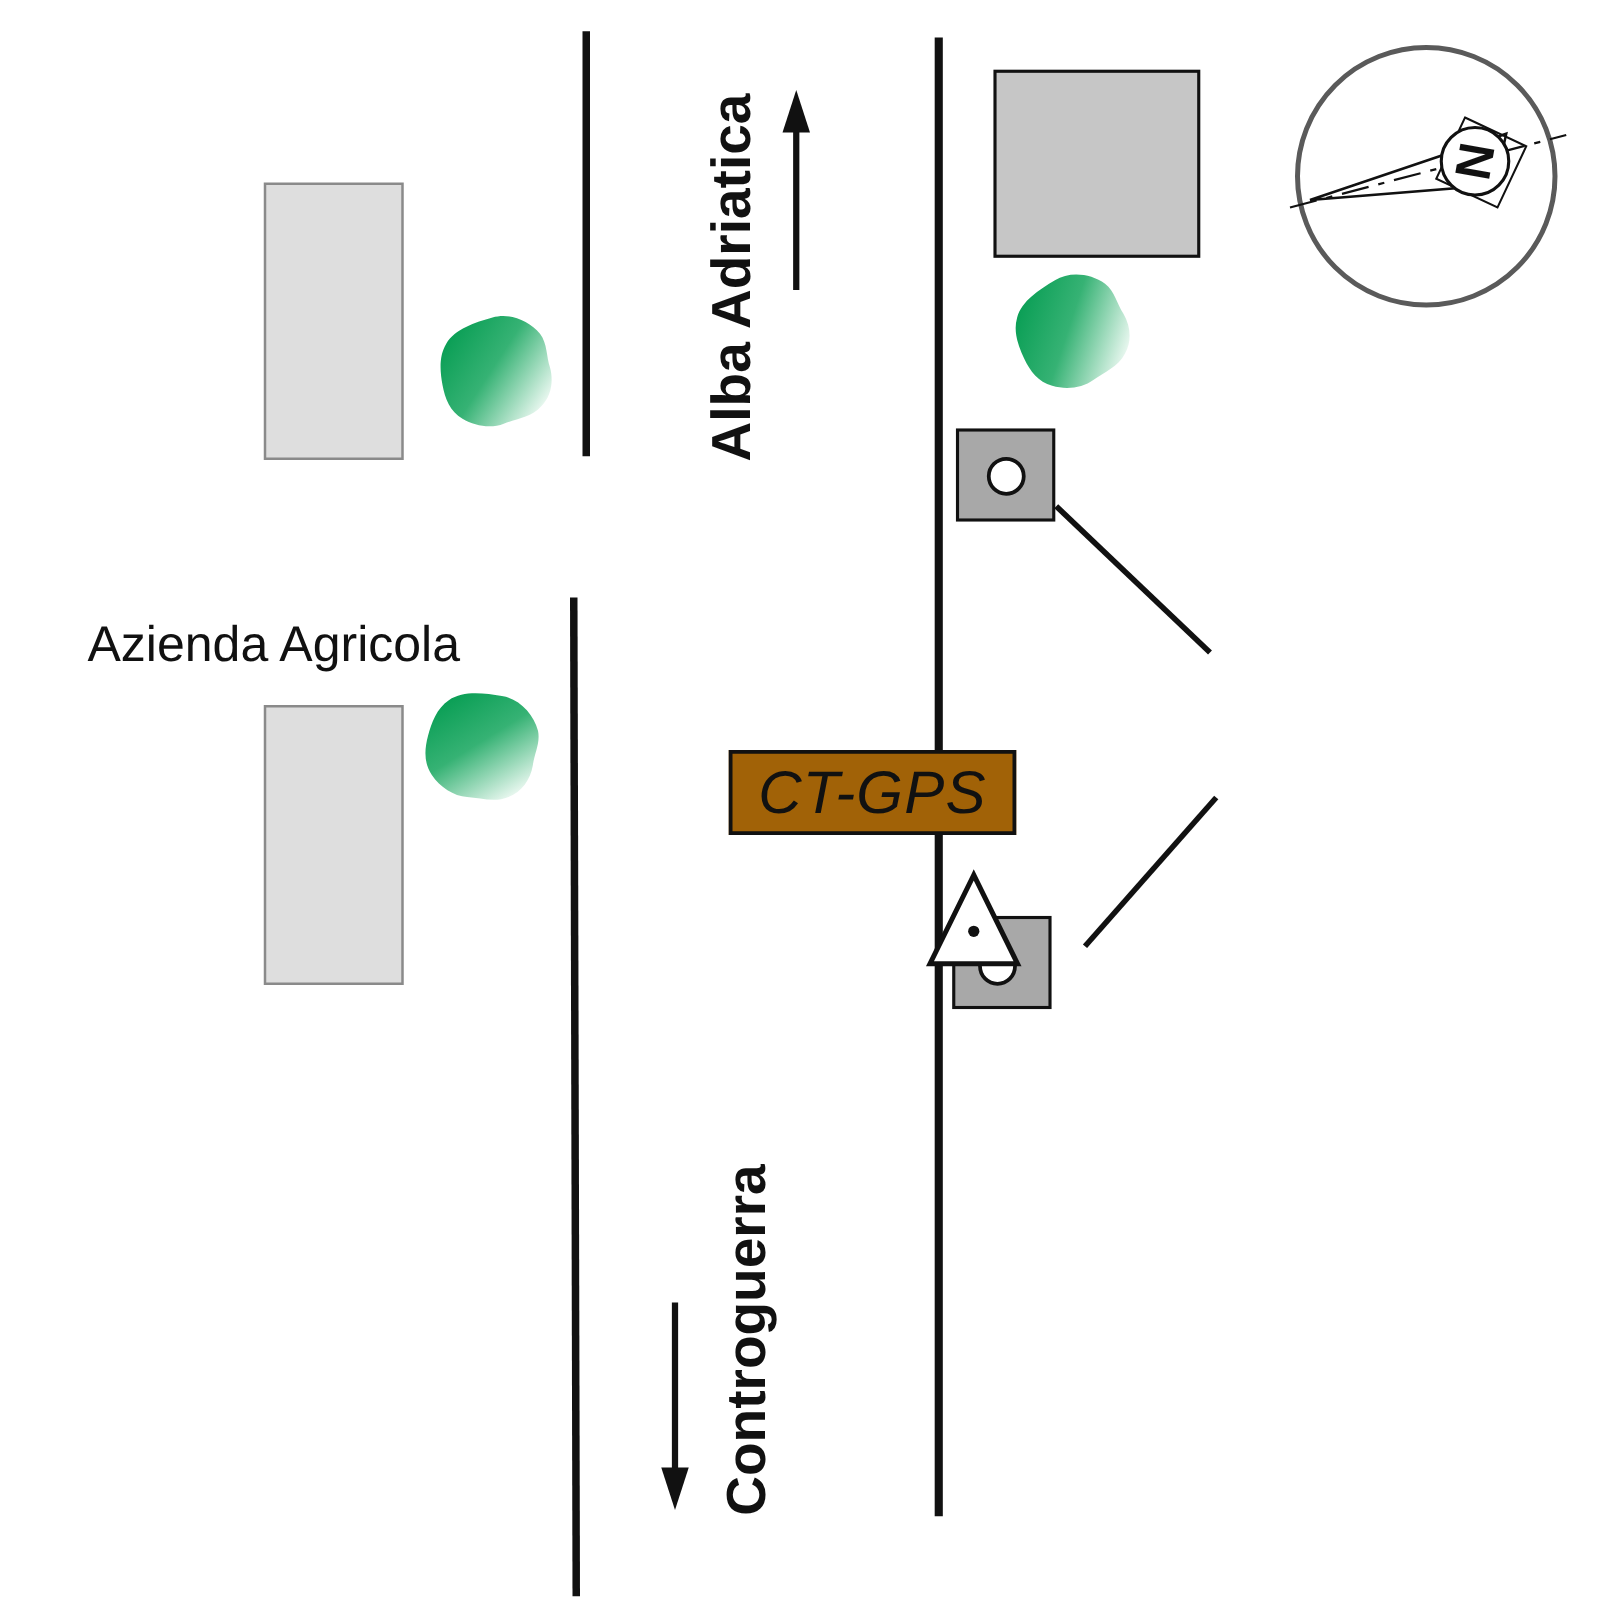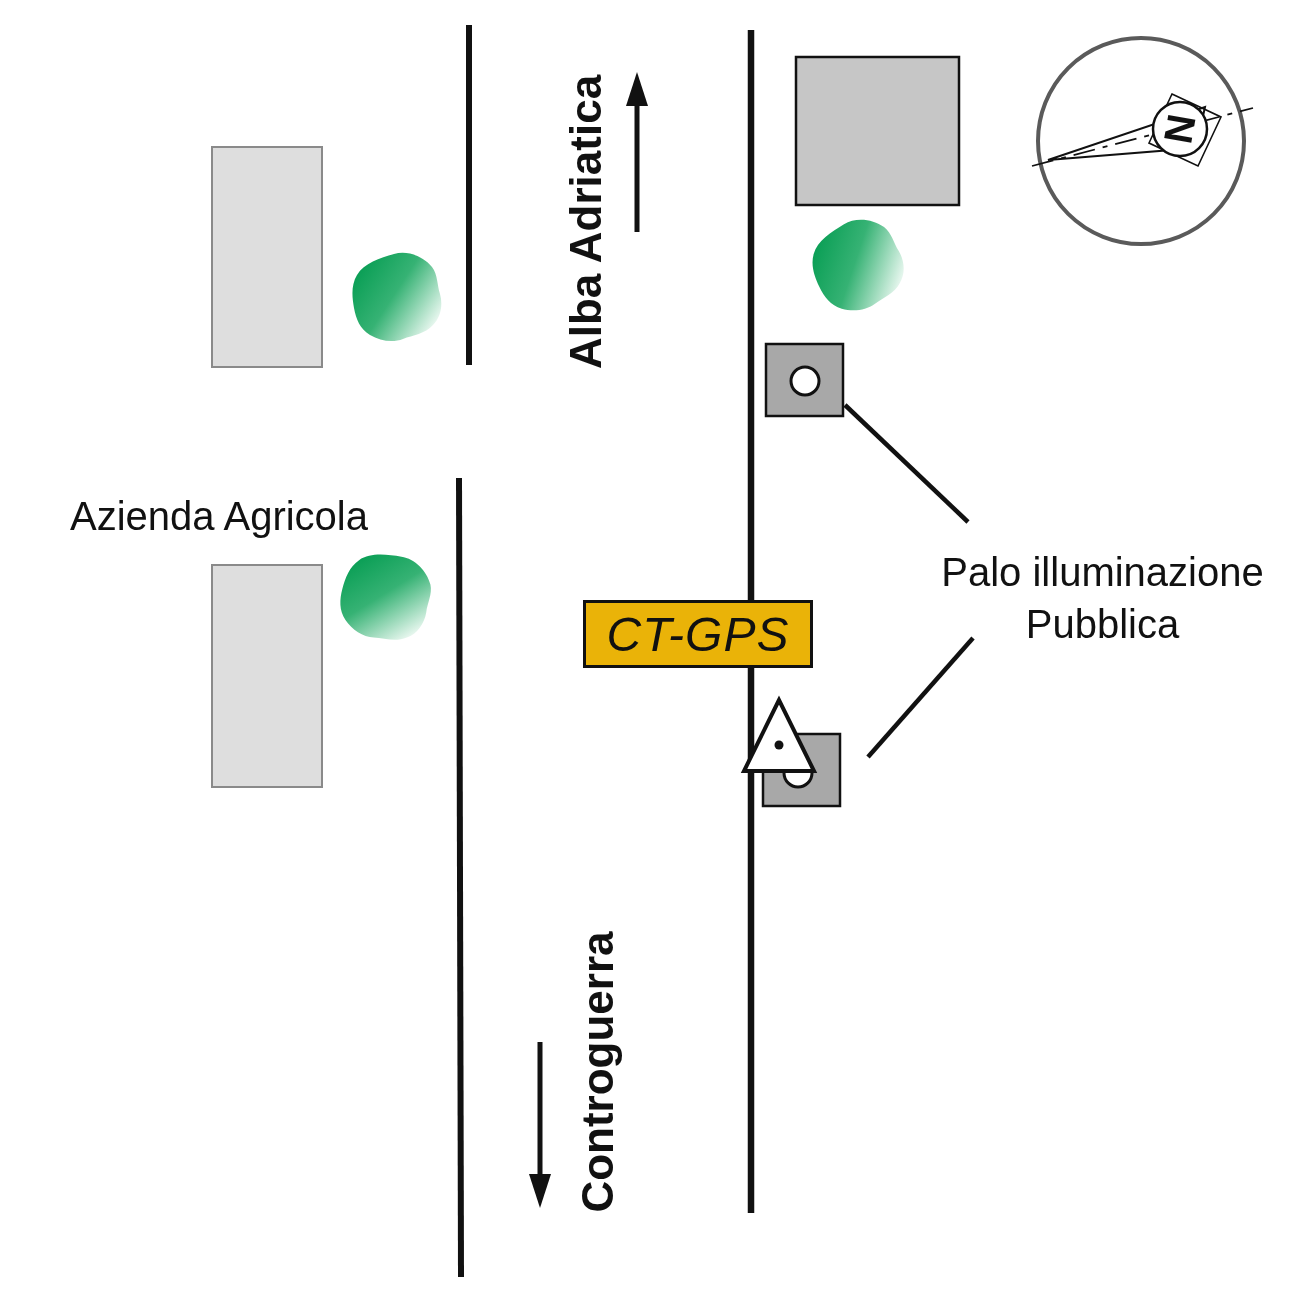--- a/index.html
+++ b/index.html
@@ -11,21 +11,21 @@
   #shapes { position:absolute; left:0; top:0; z-index:1; }
   .label { position:absolute; z-index:2; white-space:nowrap; }
   .plain-label { font-size:40px; font-weight:400; }
   .vlabel {
     position:absolute; z-index:2; white-space:nowrap;
     transform:translate(-50%,-50%) rotate(-90deg);
     font-size:44px; font-weight:700;
   }
   .ctgps-box {
     position:absolute; z-index:3; left:583px; top:600px; width:224px; height:62px;
-    background:#eab308; border:3px solid #111;
+    background:#a16207; border:3px solid #111;
     display:flex; align-items:center; justify-content:center;
     font-size:48px; font-style:italic; font-weight:400; letter-spacing:1px;
   }
   .palo-label {
     position:absolute; z-index:2; left:930px; top:546px; width:345px;
     text-align:center; font-size:40px; line-height:1.3; font-weight:400;
   }
 </style>
 </head>
 <body>
@@ -95,18 +95,14 @@
   <div class="label plain-label" style="left:70px; top:450px;margin-top:44px;">Azienda Agricola</div>
 
   <div class="vlabel" style="left:586px; top:222px;">Alba Adriatica</div>
 
   <div class="vlabel" style="left:598px; top:1072px;">Controguerra</div>
 
   <div class="ctgps-box">
     <span>CT-GPS</span>
   </div>
 
-  <div class="palo-label">
-    <div>Palo illuminazione</div>
-    <div>Pubblica</div>
-  </div>
 
 </div>
 
 </body></html>

